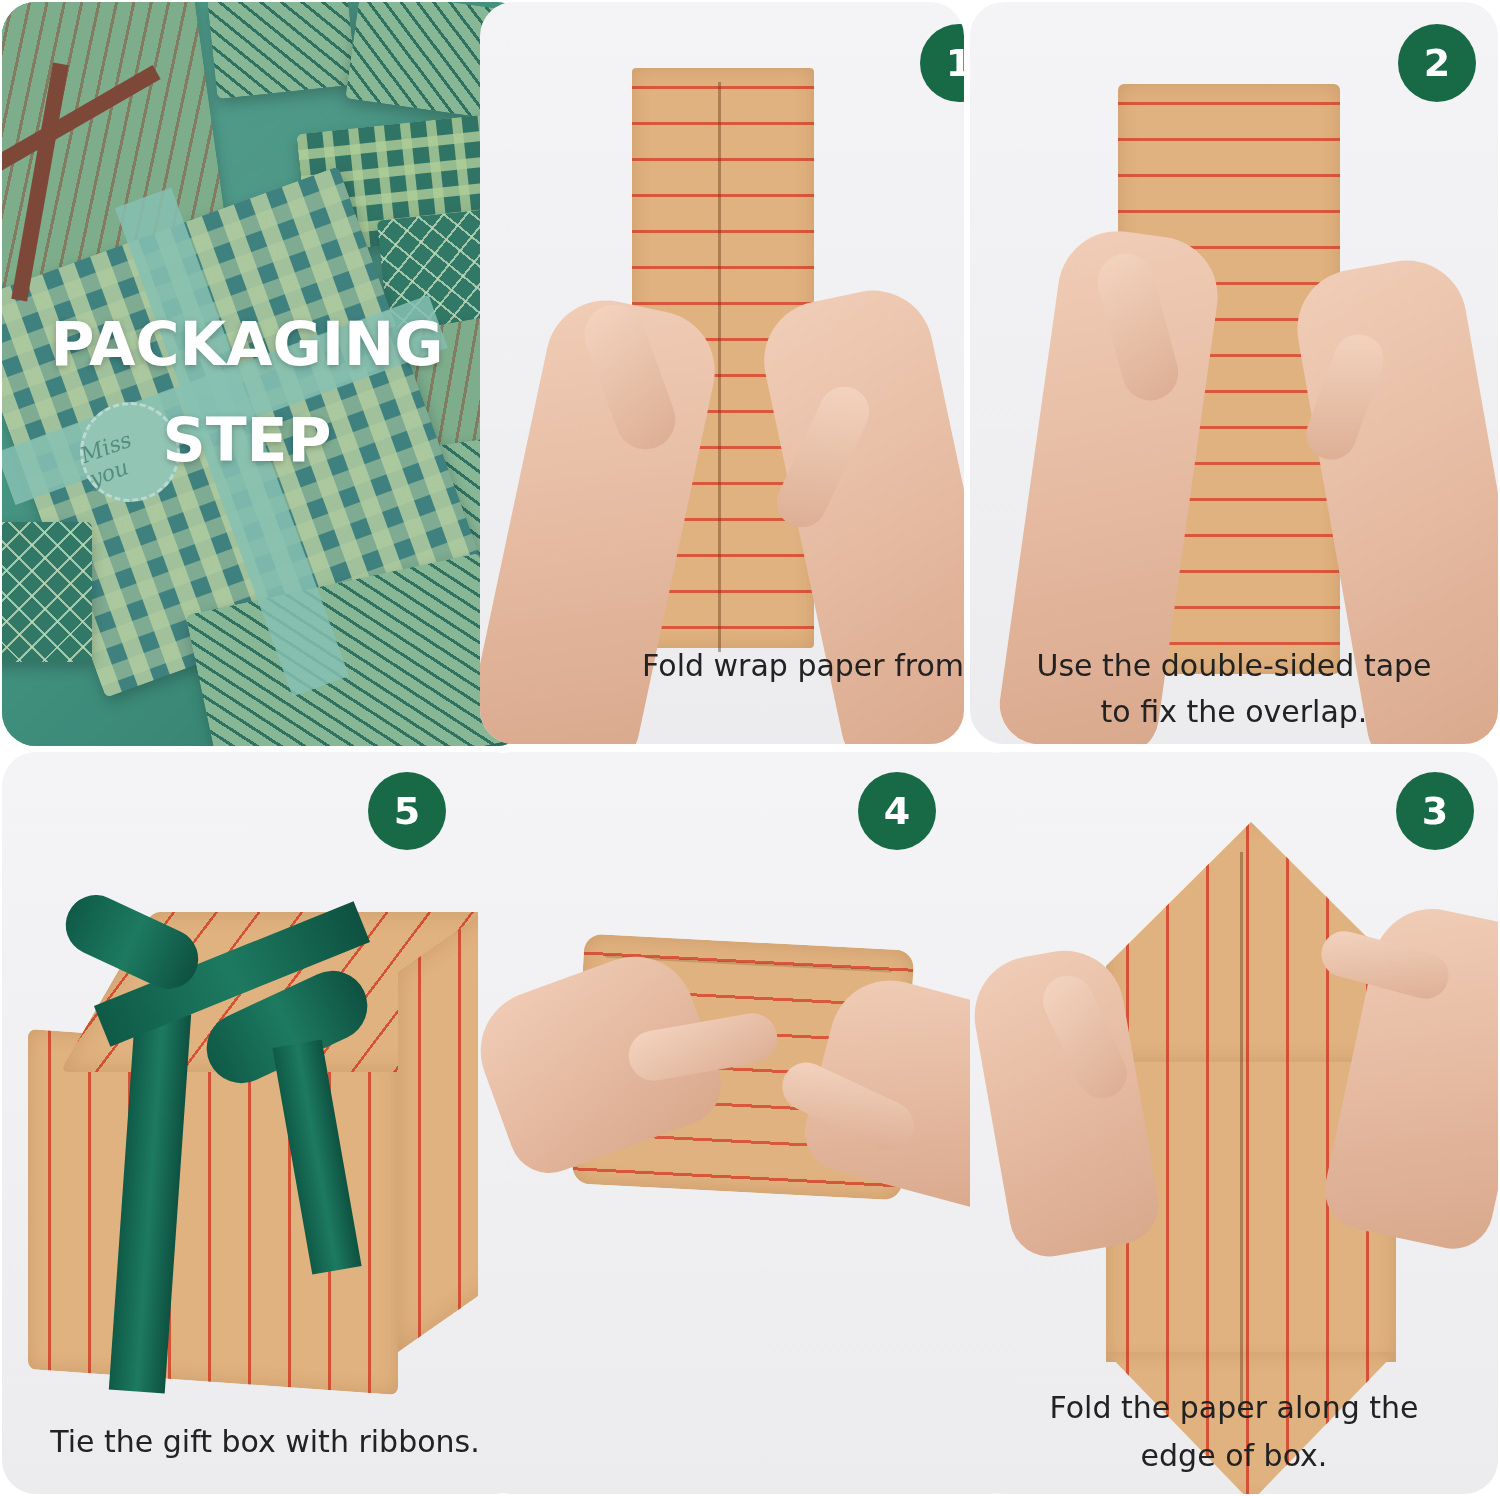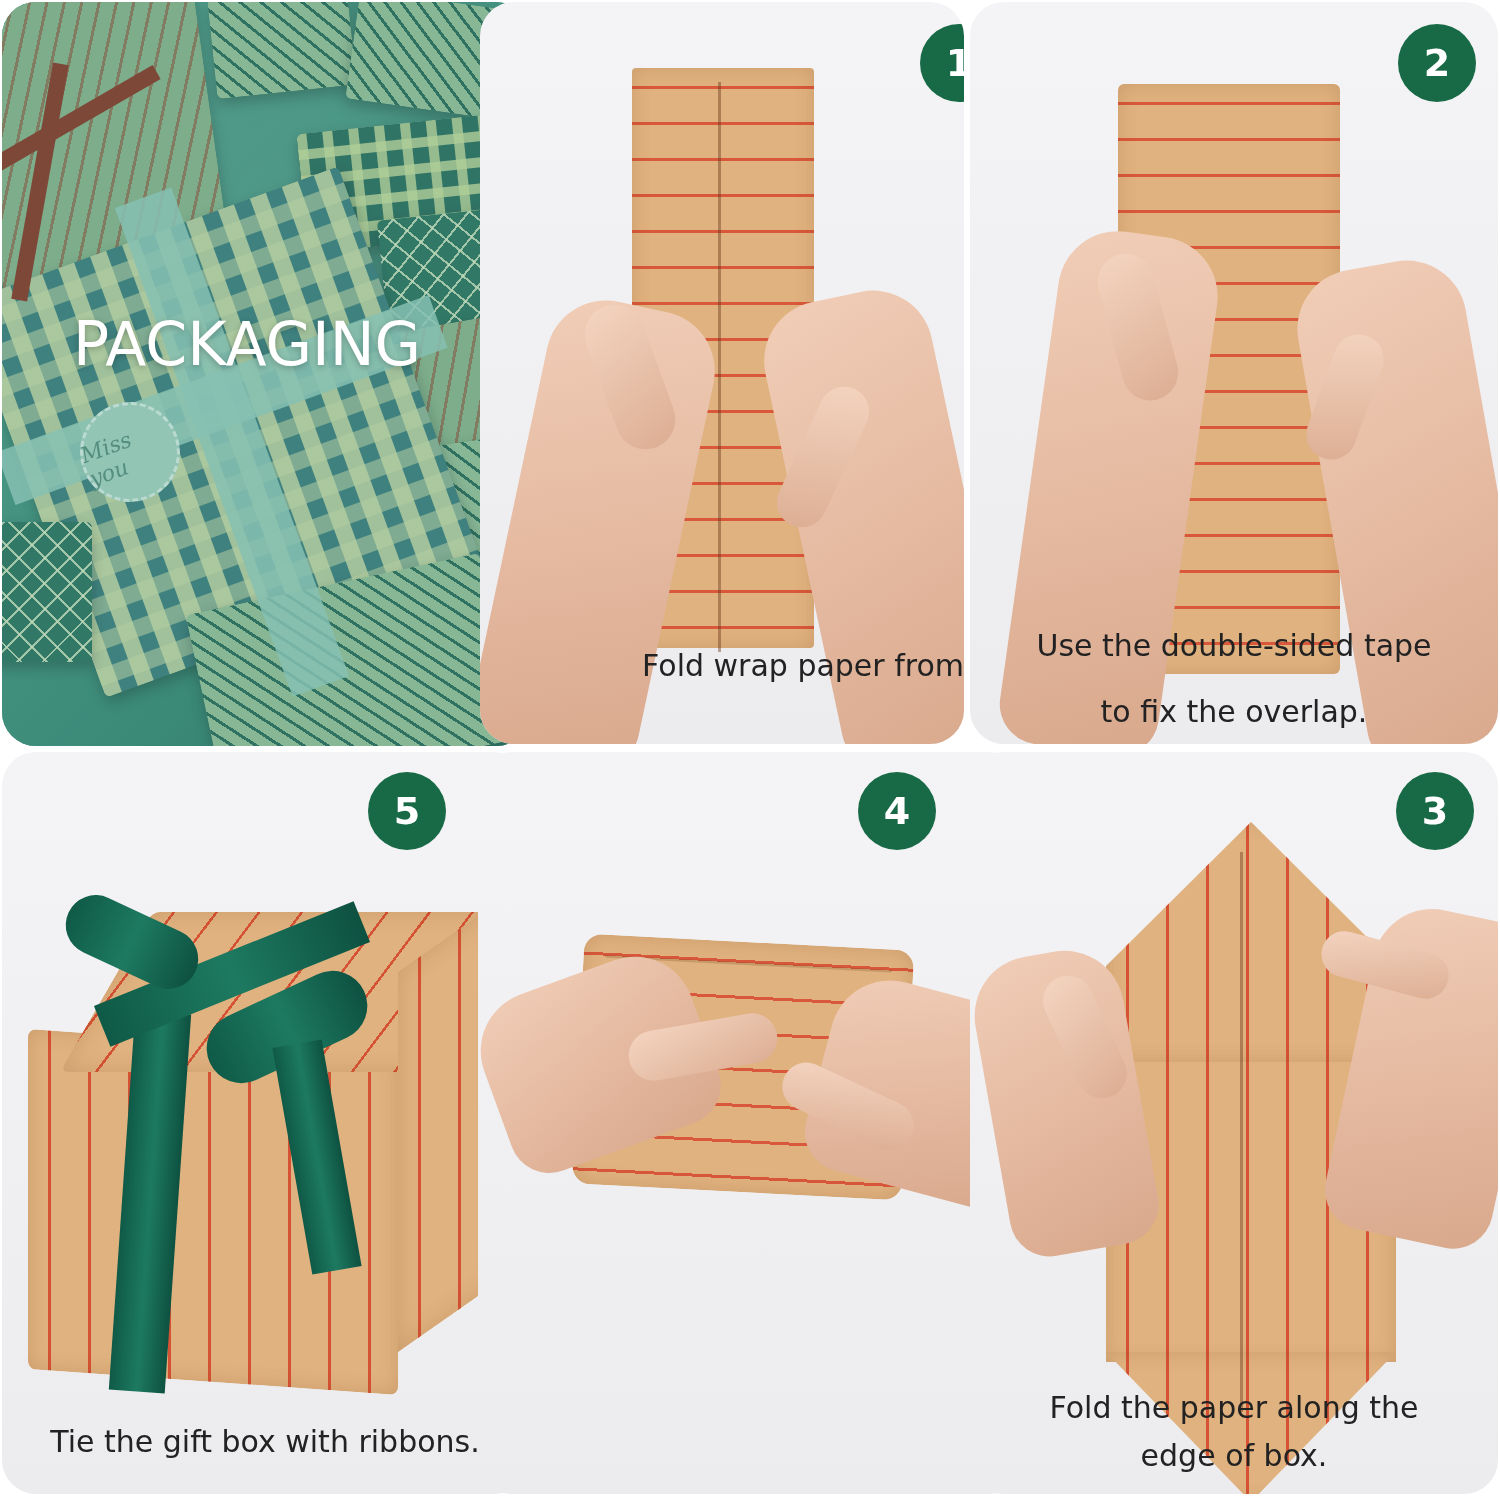--- a/index.html
+++ b/index.html
@@ -58,21 +58,21 @@
       linear-gradient(0deg, rgba(200,220,160,0.8) 40%, transparent 40%);
     background-size: 26px 26px;
   }
   .ribbon {
     position: absolute; background: rgba(150,205,190,0.85);
   }
   .ribbon.red { background: #8c3a2a; }
   .cover-overlay { position: absolute; inset: 0; background: rgba(60,140,120,0.18); }
   .cover-title {
     position: absolute; left: 0; width: 490px; text-align: center;
-    font-family: "DejaVu Sans", sans-serif; font-weight: normal; color: #ffffff;
+    font-family: "DejaVu Sans", sans-serif; font-weight: bold; color: #ffffff;
     font-size: 60px; letter-spacing: 0px; line-height: 96px;
     text-shadow: 0 2px 6px rgba(0,0,0,0.25);
   }
   .cover-title.l1 { top: 294px; }
   .cover-title.l2 { top: 390px; }
   .tag {
     position: absolute; width: 100px; height: 100px; border-radius: 50%;
     background: #a6d2c3; border: 3px dashed #d7ece4;
     color: #5a8f80; font-family: "DejaVu Serif", serif; font-style: italic;
     font-size: 22px; display: flex; align-items: center; justify-content: center;
@@ -136,41 +136,42 @@
   <div class="gift gingham" style="left:20px; top:220px; width:400px; height:420px; transform:rotate(-20deg);"></div>
   <div class="gift stripe" style="left:200px; top:580px; width:300px; height:190px; transform:rotate(-12deg);"></div>
   <div class="gift lattice" style="left:-30px; top:520px; width:120px; height:140px;"></div>
   <div class="ribbon" style="left:200px; top:180px; width:60px; height:520px; transform:rotate(-20deg);"></div>
   <div class="ribbon" style="left:-10px; top:370px; width:460px; height:56px; transform:rotate(-20deg);"></div>
   <div class="ribbon red" style="left:30px; top:60px; width:16px; height:240px; transform:rotate(10deg);"></div>
   <div class="ribbon red" style="left:60px; top:20px; width:16px; height:200px; transform:rotate(60deg);"></div>
   <div class="tag" style="left:78px; top:400px;">Miss you</div>
   <div class="cover-overlay"></div>
   <div class="cover-title l1">PACKAGING</div>
+  <div class="cover-title l2">STEP</div>
 </div>
 
 <div class="panel" id="p1">
   <div class="kraft" style="left:152px; top:66px; width:182px; height:580px; border-radius:4px;"></div>
   <div class="seam" style="left:238px; top:80px; height:570px;"></div>
   <div class="hand" style="left:30px; top:300px; width:170px; height:460px; transform:rotate(12deg);"></div>
   <div class="finger" style="left:120px; top:300px; width:60px; height:150px; transform:rotate(-20deg);"></div>
   <div class="hand" style="left:320px; top:290px; width:170px; height:470px; transform:rotate(-12deg);"></div>
   <div class="finger" style="left:318px; top:380px; width:50px; height:150px; transform:rotate(25deg);"></div>
   <div class="badge" style="left:440px; top:22px; position:absolute;">1</div>
   <div class="caption" style="top:640px;text-align:right;">Fold wrap paper from</div>
 </div>
 
 <div class="panel" id="p2">
   <div class="kraft" style="left:148px; top:82px; width:222px; height:590px; border-radius:6px;"></div>
   <div class="hand" style="left:60px; top:230px; width:160px; height:520px; transform:rotate(8deg);"></div>
   <div class="finger" style="left:140px; top:250px; width:56px; height:150px; transform:rotate(-15deg);"></div>
   <div class="hand" style="left:360px; top:260px; width:170px; height:500px; transform:rotate(-10deg);"></div>
   <div class="finger" style="left:350px; top:330px; width:50px; height:130px; transform:rotate(20deg);"></div>
   <div class="badge" style="left:428px; top:22px;">2</div>
-  <div class="caption" style="top:620px;">Use the double-sided tape</div>
+  <div class="caption" style="top:640px;">Use the double-sided tape</div>
   <div class="caption" style="top:686px;">to fix the overlap.</div>
 </div>
 
 <div class="panel" id="p5">
   <div class="kraft vert" style="left:26px; top:290px; width:370px; height:340px; border-radius:8px; transform:skewY(4deg);"></div>
   <div class="kraft diag" style="left:34px; top:160px; width:460px; height:160px; border-radius:8px; transform:skewX(-30deg) translateX(70px);"></div>
   <div class="kraft vert" style="left:396px; top:220px; width:100px; height:380px; transform:skewY(-35deg); transform-origin:left top;"></div>
   <div class="satin" style="left:120px; top:260px; width:56px; height:380px; transform:rotate(4deg);"></div>
   <div class="satin" style="left:90px; top:200px; width:280px; height:44px; transform:rotate(-22deg);"></div>
   <div class="satin" style="left:60px; top:160px; width:140px; height:60px; border-radius:30px; transform:rotate(25deg);"></div>

